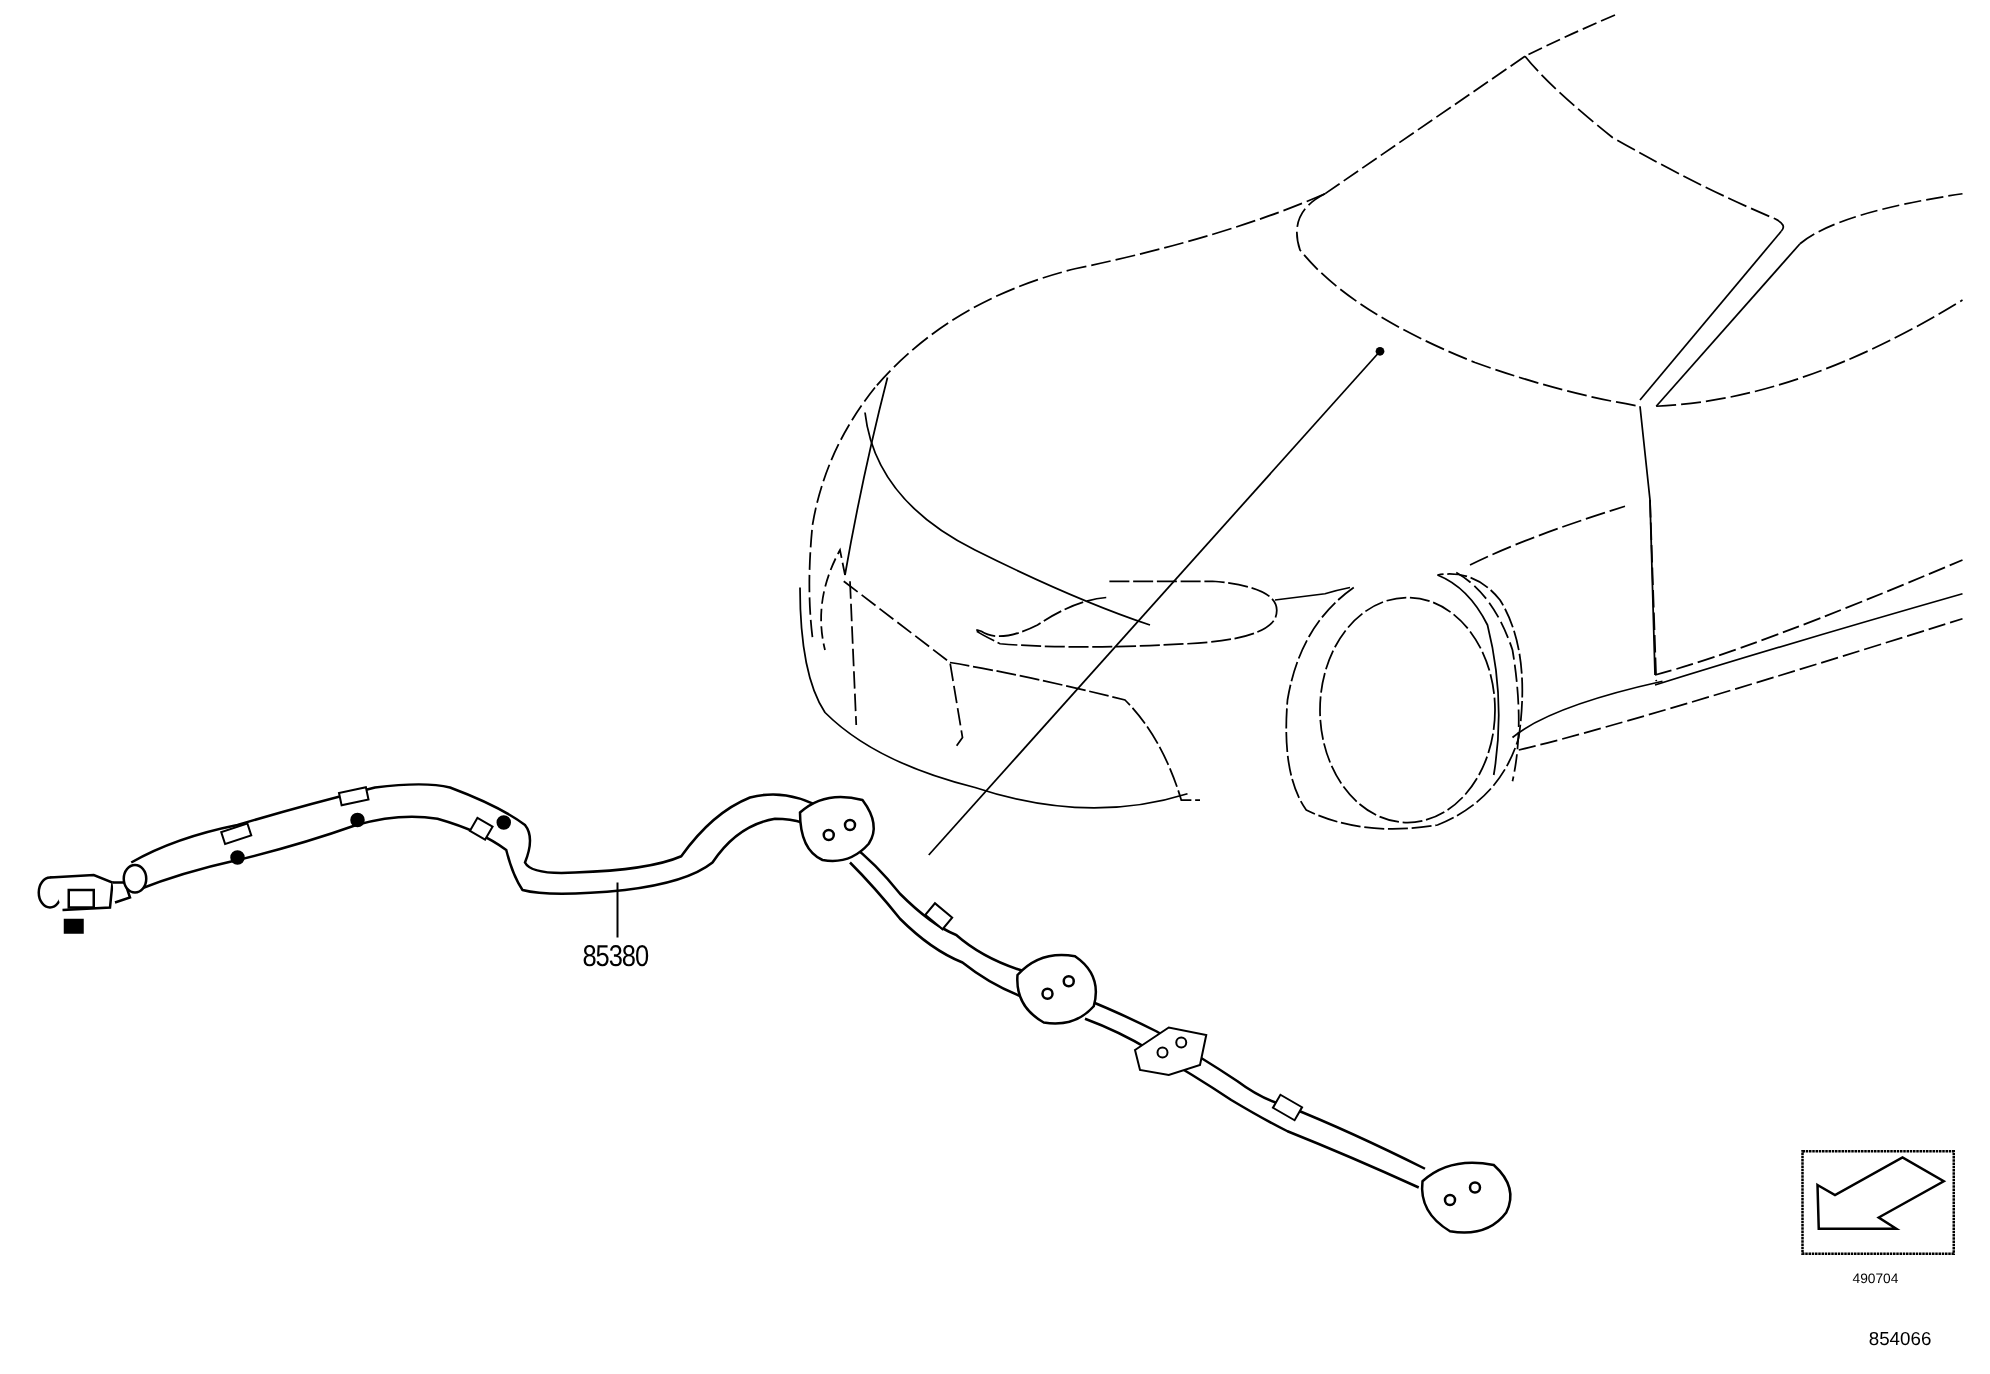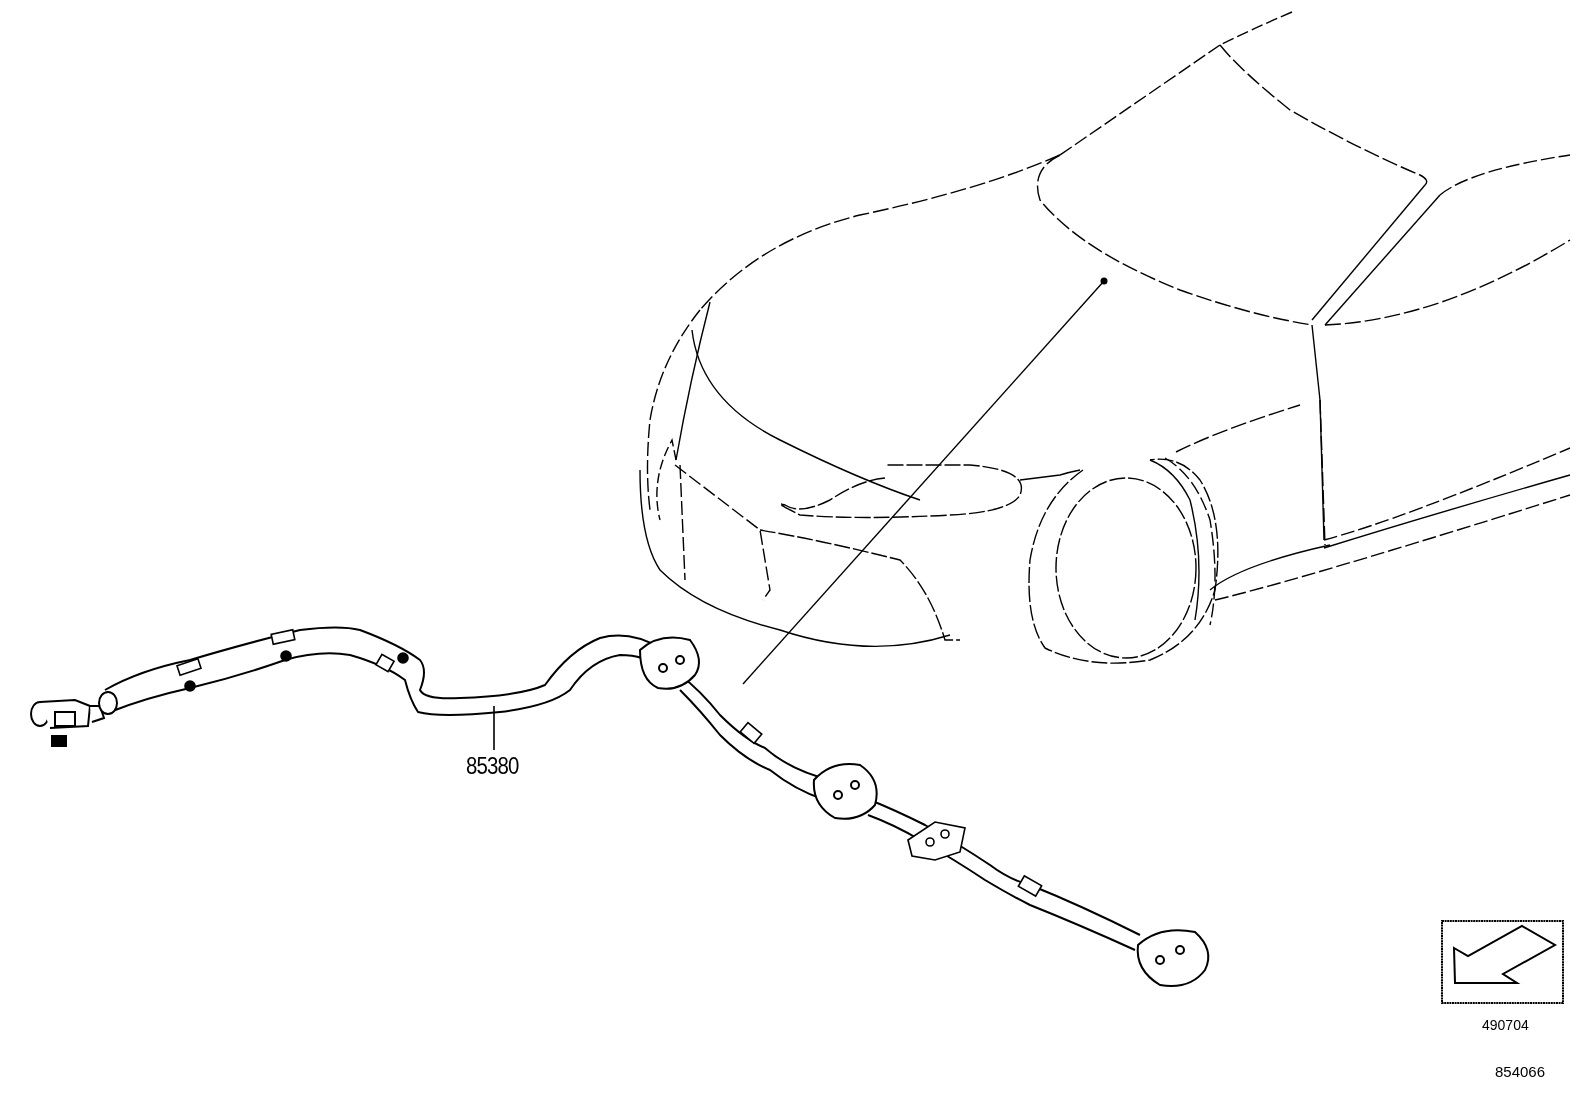--- a/index.html
+++ b/index.html
@@ -1,21 +1,21 @@
 <!DOCTYPE html>
 <html><head>
 <meta charset="utf-8">
 <style>
   html, body { margin: 0; padding: 0; background: #ffffff; }
   body { width: 1592px; height: 1099px; position: relative; overflow: hidden;
          font-family: "Liberation Sans", sans-serif; color: #000; }
   #diagram { position: absolute; left: 0; top: 0; width: 1592px; height: 1099px; }
   .part-label { position: absolute; font-family: "Liberation Sans Narrow", "Liberation Sans", sans-serif;
                 font-size: 24px; letter-spacing: -1px; transform: scaleX(0.85); transform-origin: left top; }
-  .ref-label { position: absolute; font-size: 14px; }
+  .ref-label { position: absolute; font-size: 11px; }
   .cat-label { position: absolute; font-size: 15px; }
 </style>
 </head>
 <body>
 
 <svg id="diagram" viewBox="0 0 1592 1099" xmlns="http://www.w3.org/2000/svg">
   <g fill="none" stroke="#000" stroke-width="1.4">
 
     <path d="M1292,12 Q1250,30 1220,45" stroke-dasharray="12,4"></path>
     <path d="M1220,45 L1060,155" stroke-dasharray="14,4"></path>

